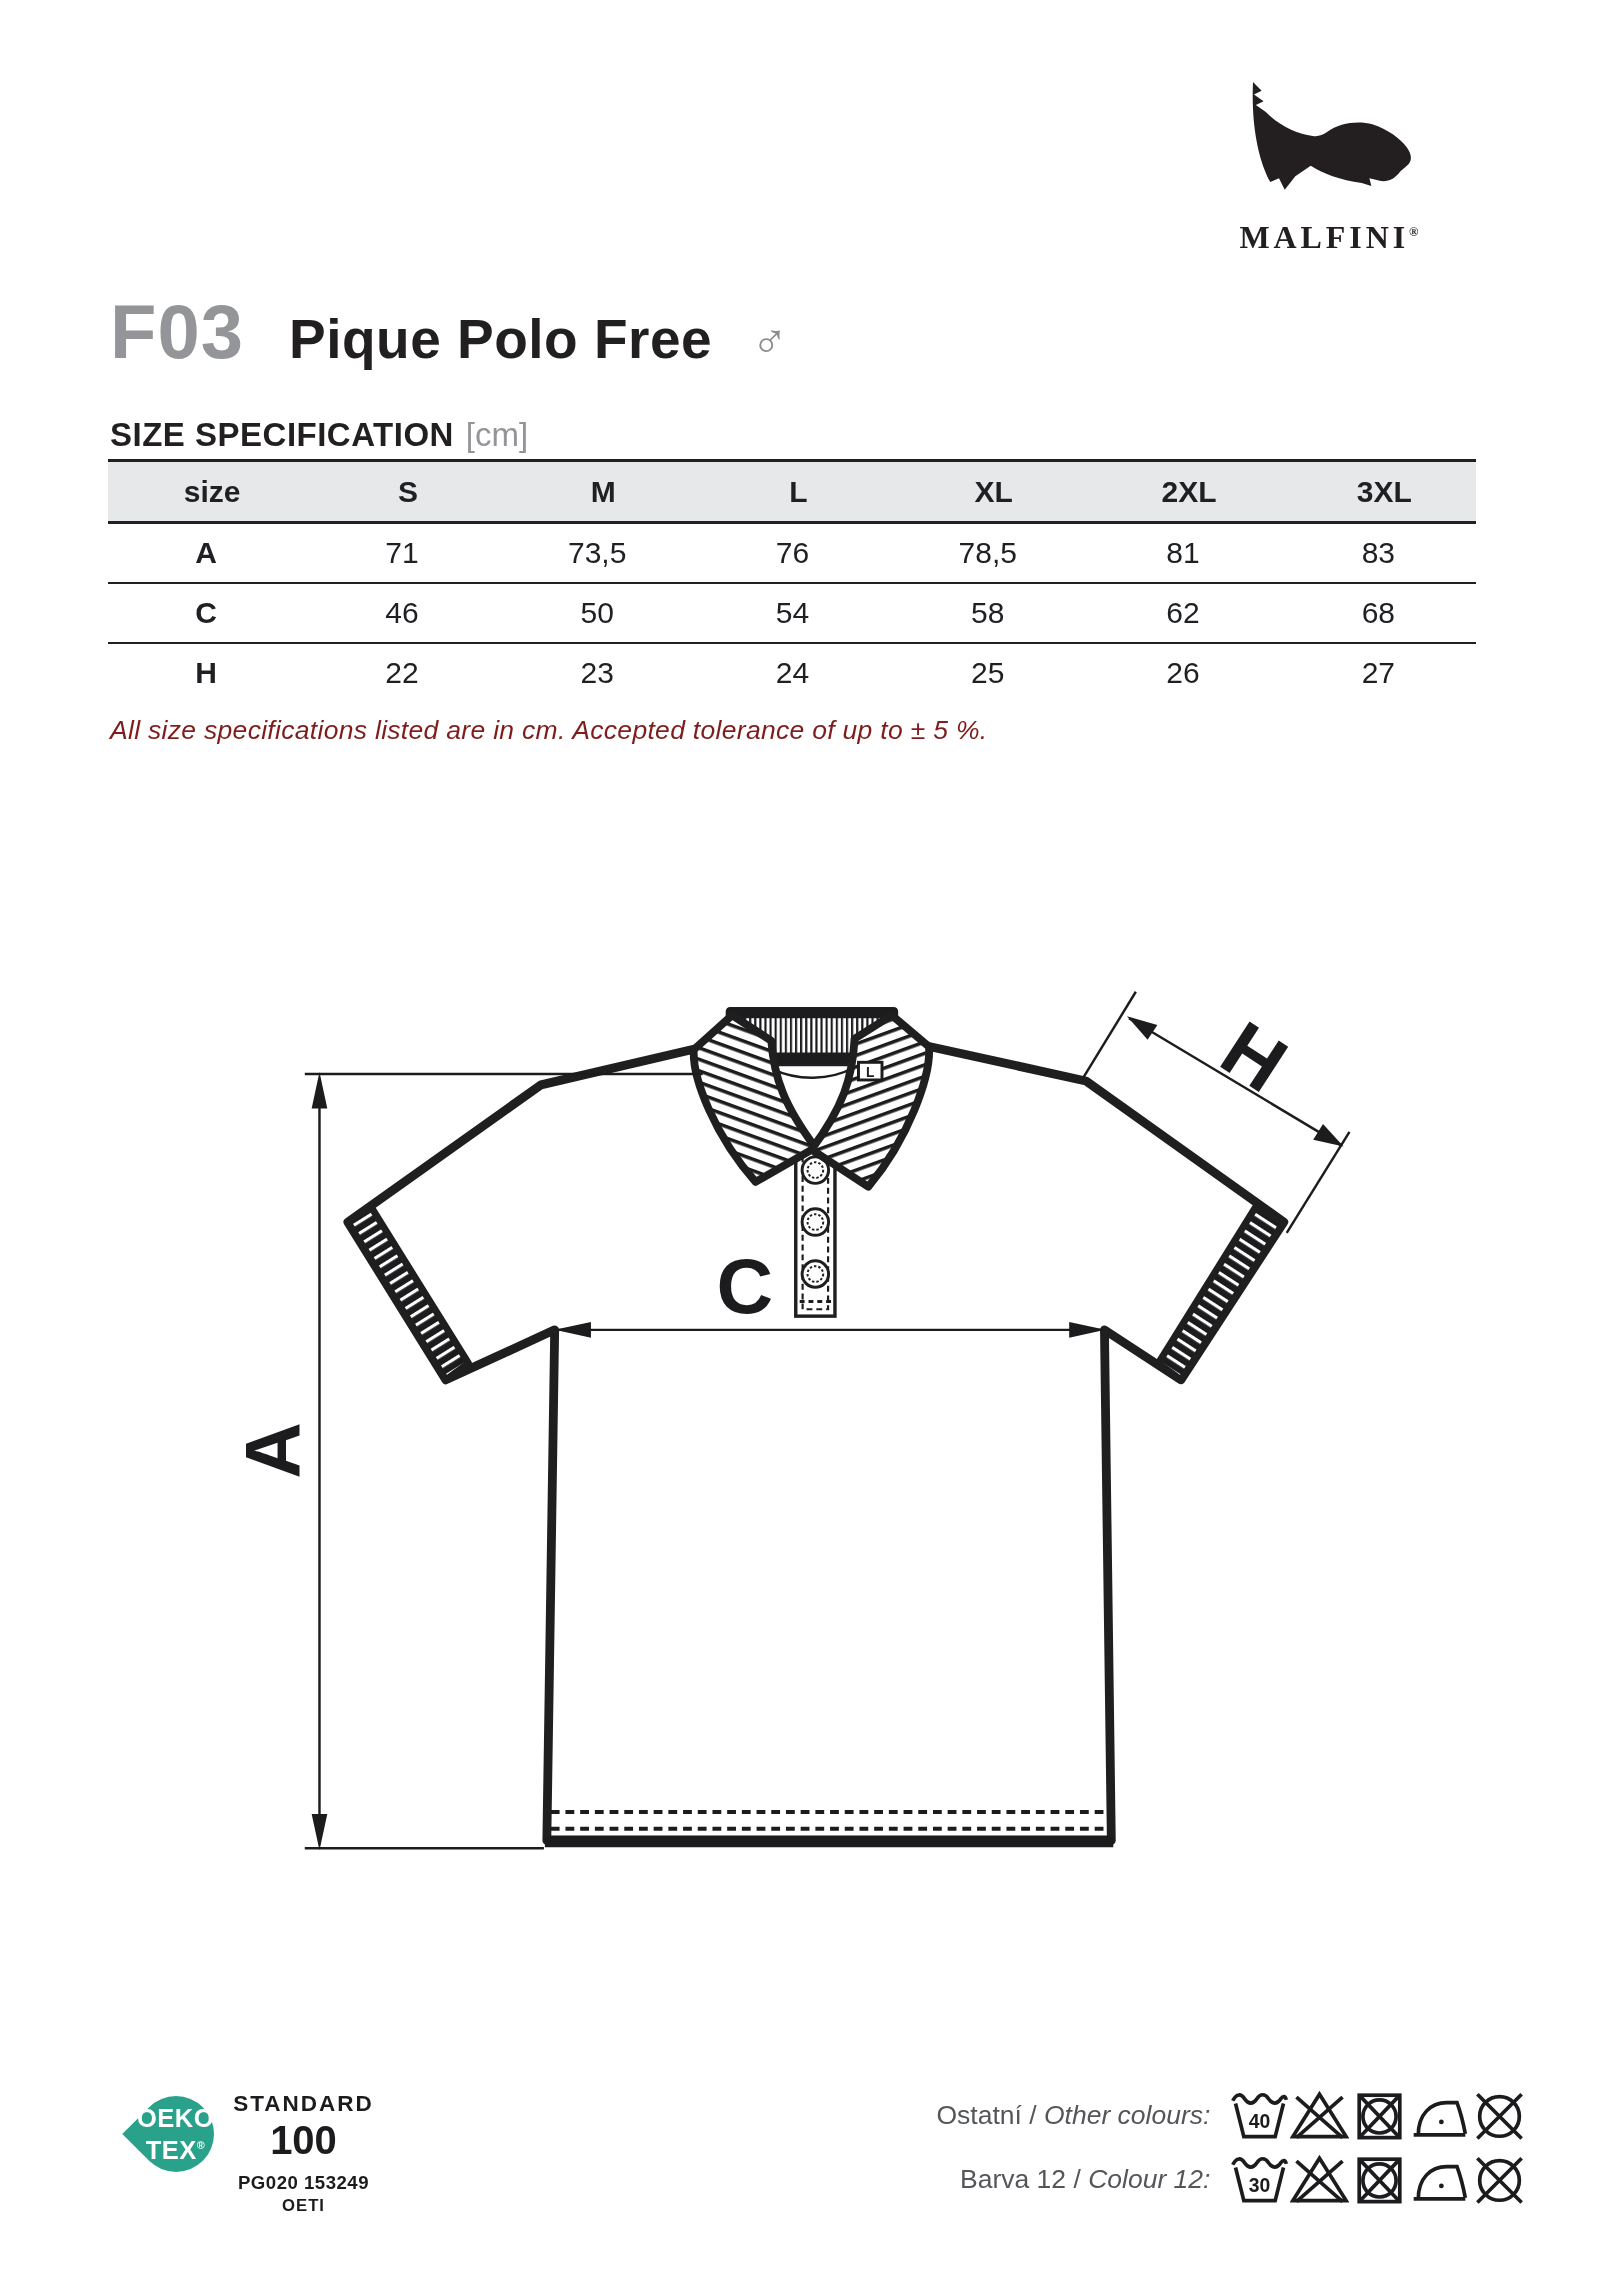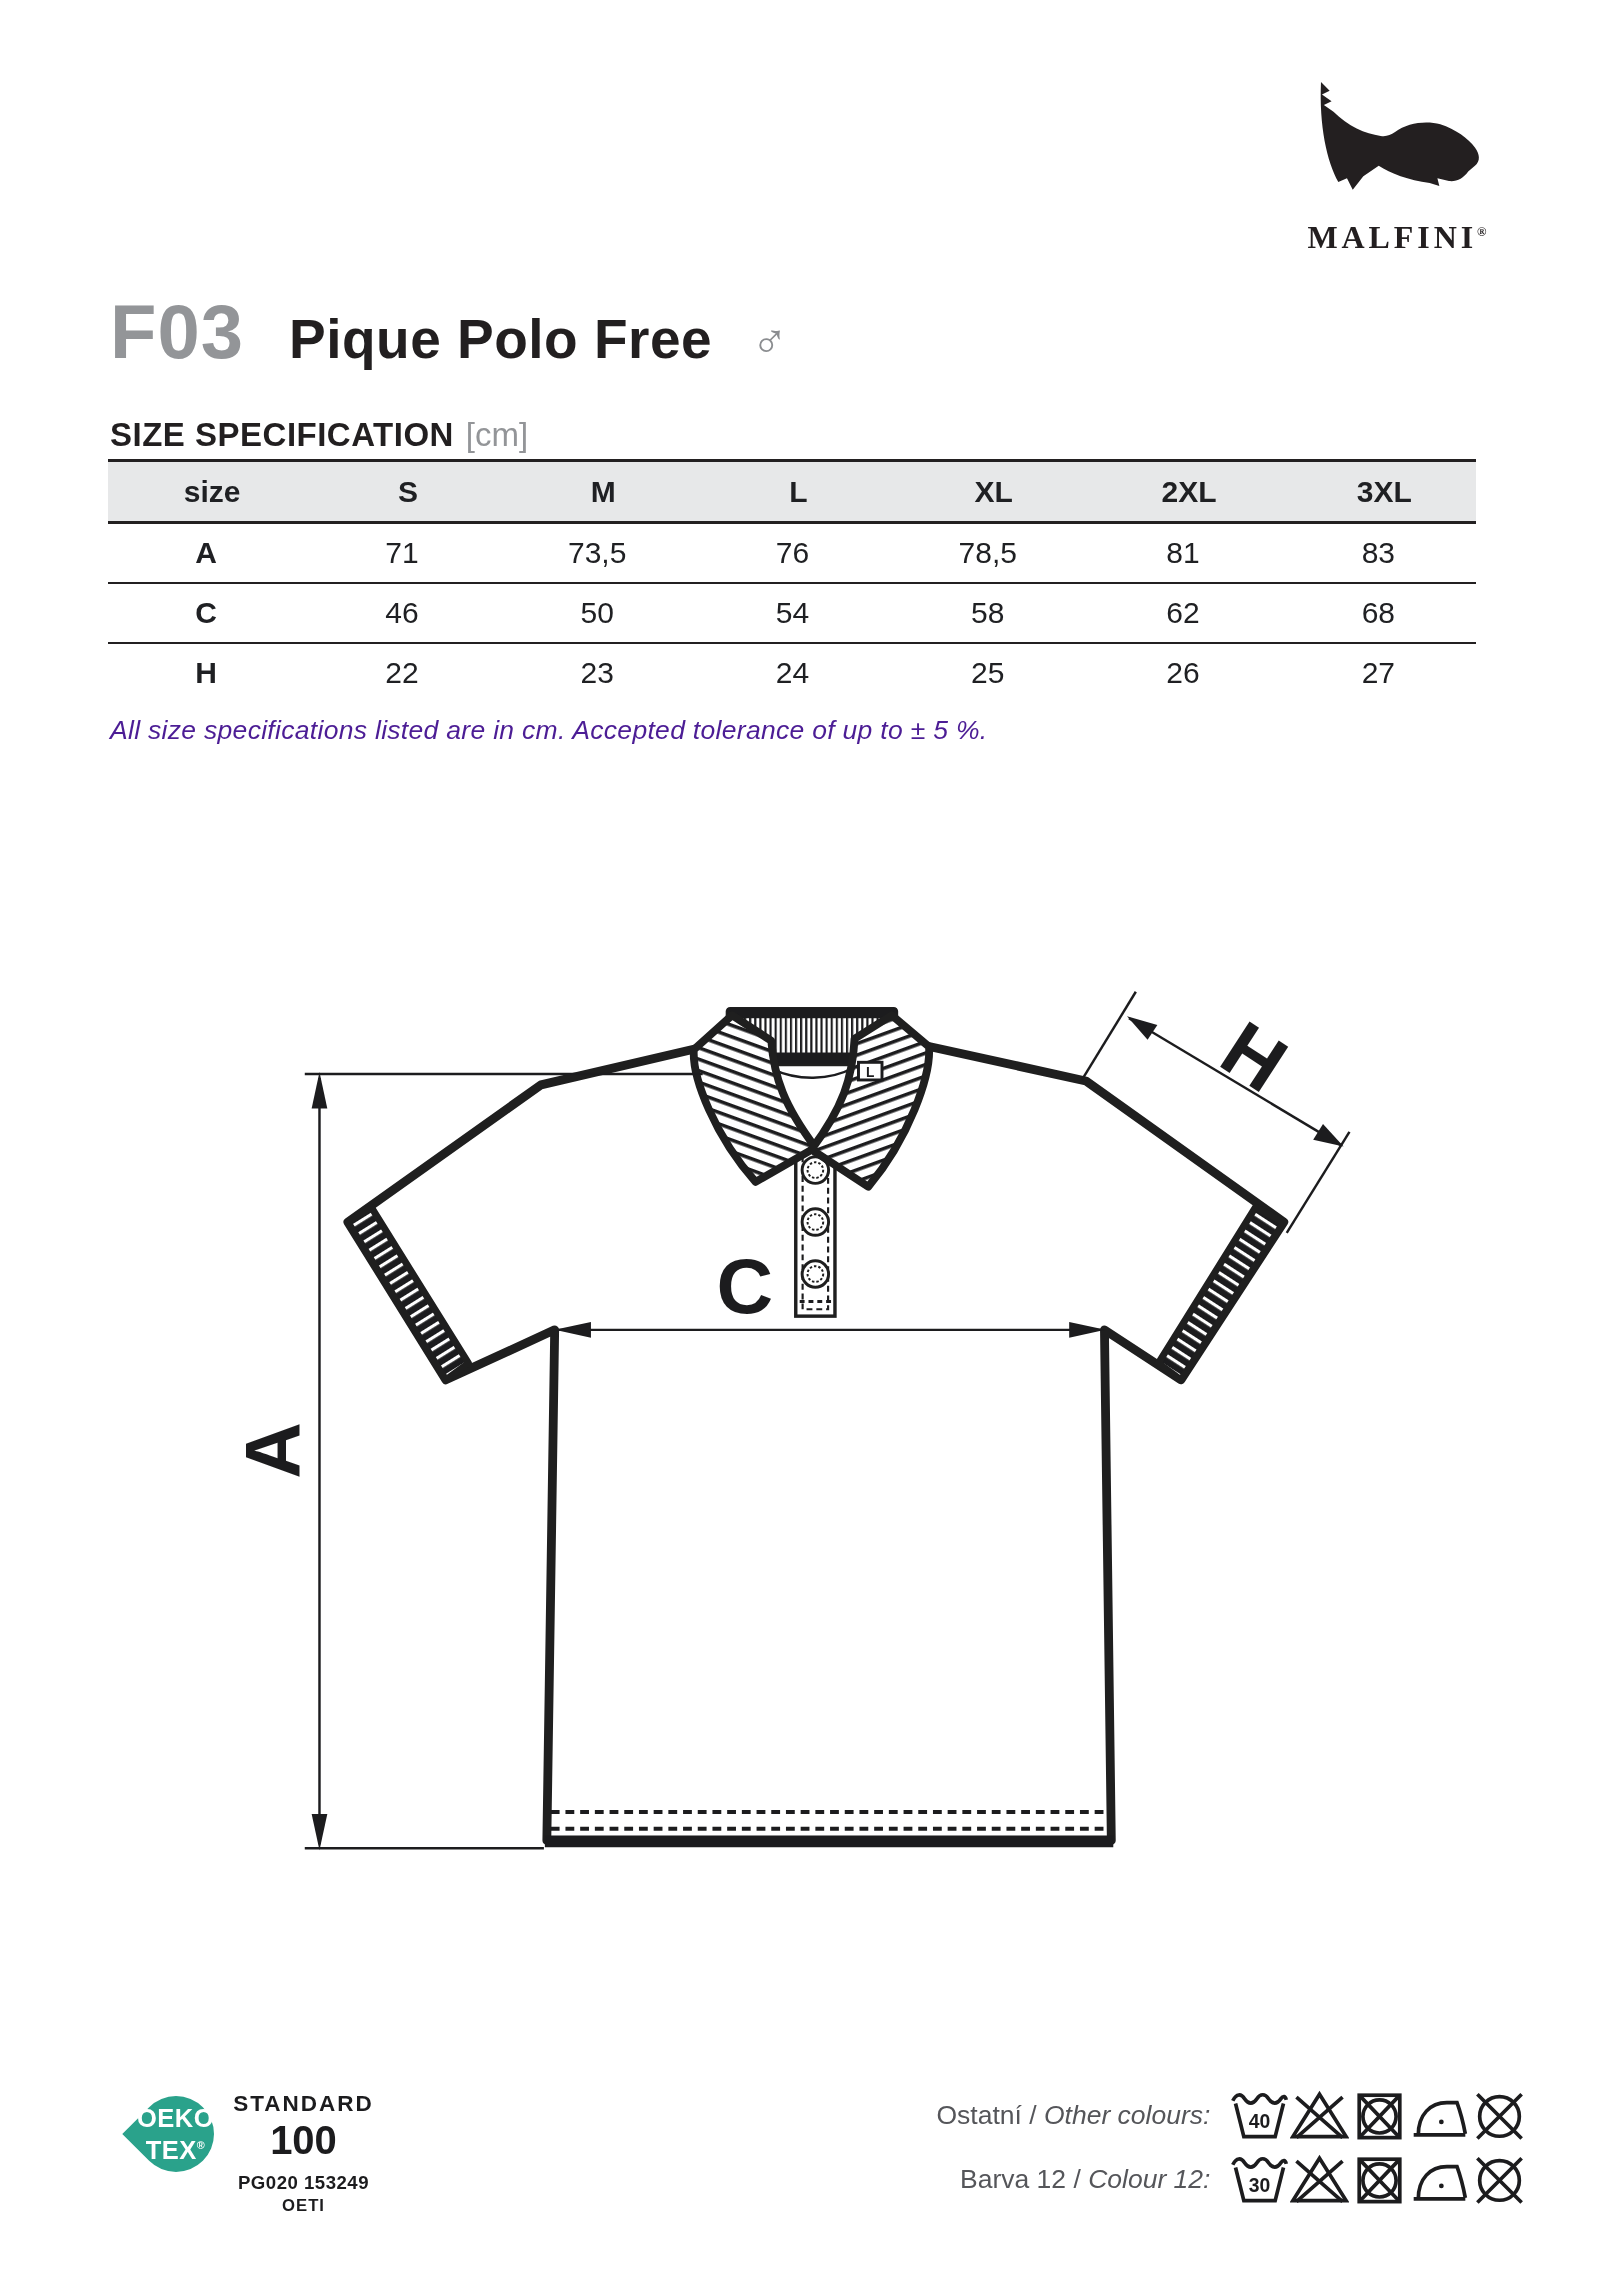--- a/index.html
+++ b/index.html
@@ -4,21 +4,21 @@
 <style>
   * { margin:0; padding:0; box-sizing:border-box; }
   html,body { background:#ffffff; }
   body {
     width:1621px; height:2293px; position:relative; overflow:hidden;
     font-family:"Liberation Sans", sans-serif; color:#1f2023;
   }
   .abs { position:absolute; }
 
   
-  .brand { left:1290px; top:82px; width:214px; text-align:center; }
+  .brand { left:1222px; top:82px; width:214px; text-align:center; }
   .brand .wordmark {
     margin-top:5.9px; font-family:"Liberation Serif", serif; font-weight:bold;
     font-size:32px; letter-spacing:3.9px; color:#231f20; white-space:nowrap;
   }
   .brand .wordmark sup { font-size:12.7px; letter-spacing:0; }
 
   
   .title-row { left:110px; top:288px; display:flex; align-items:baseline; }
   .product-code { font-size:76px; font-weight:800; color:#939598; letter-spacing:1px; }
   .product-name { font-size:55px; font-weight:800; color:#221f20; margin-left:45px; letter-spacing:0.5px; }
@@ -31,21 +31,21 @@
   
   table.size-table { left:108px; top:459px; width:1368px; border-collapse:collapse; position:absolute; }
   .size-table td { text-align:center; vertical-align:middle; font-size:30px; height:60px; }
   .size-table tr.hdr td { font-weight:700; height:62px;padding-left:12px; }
   .size-table tr.hdr { background:#e7e8e9; border-top:3.9px solid #232021; border-bottom:3.9px solid #232021; }
   .size-table tr.r-a, .size-table tr.r-c { border-bottom:2px solid #232021; }
   .size-table td.rowlab { font-weight:700; }
   .col-first { width:196px; }
   .col-size { width:195px; }
 
-  .note { left:110px; top:715px; font-size:26.5px; font-style:italic; color:#4c1d95; letter-spacing:0.3px; }
+  .note { left:110px; top:715px; font-size:26.5px; font-style:italic; color:#7f1d1d; letter-spacing:0.3px; }
 
   
   svg.diagram { left:245px; top:970px; width:1176px; height:951px; position:absolute; }
 
   
   .oeko-drop {
     left:138px; top:2096px; width:76px; height:76px;
     border-radius:0 50% 50% 50%; transform:rotate(-45deg);
     display:flex; align-items:center; justify-content:center;
   }

